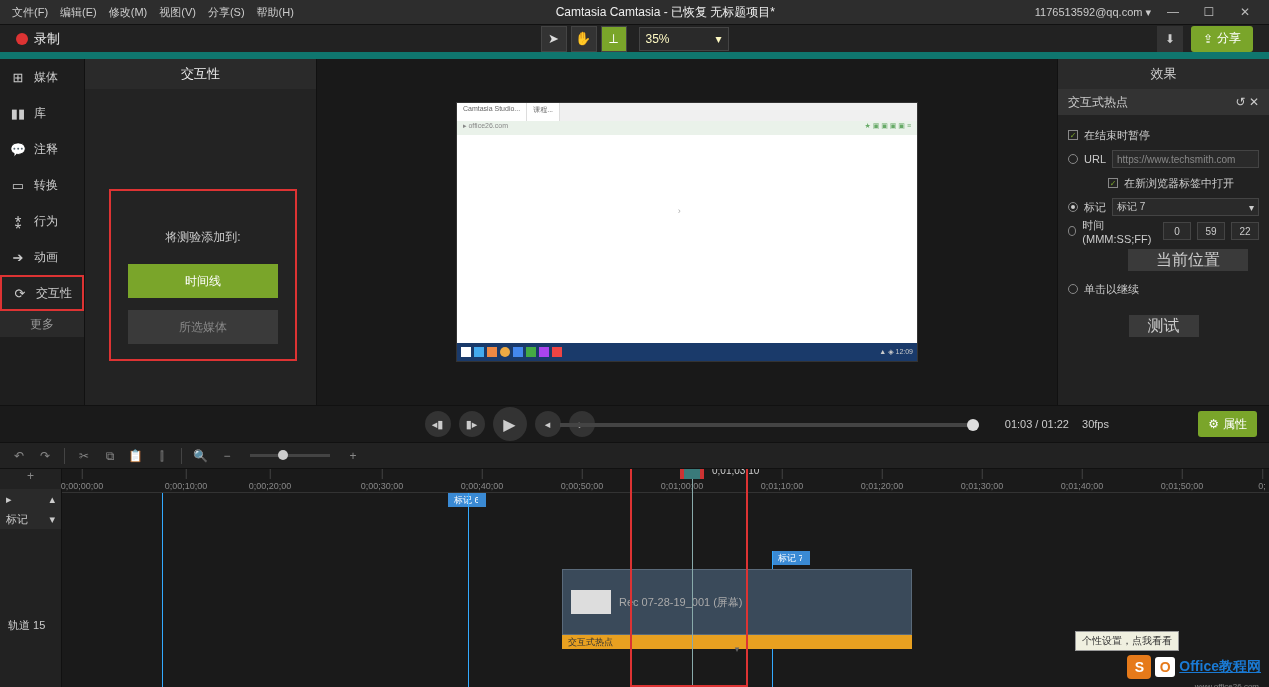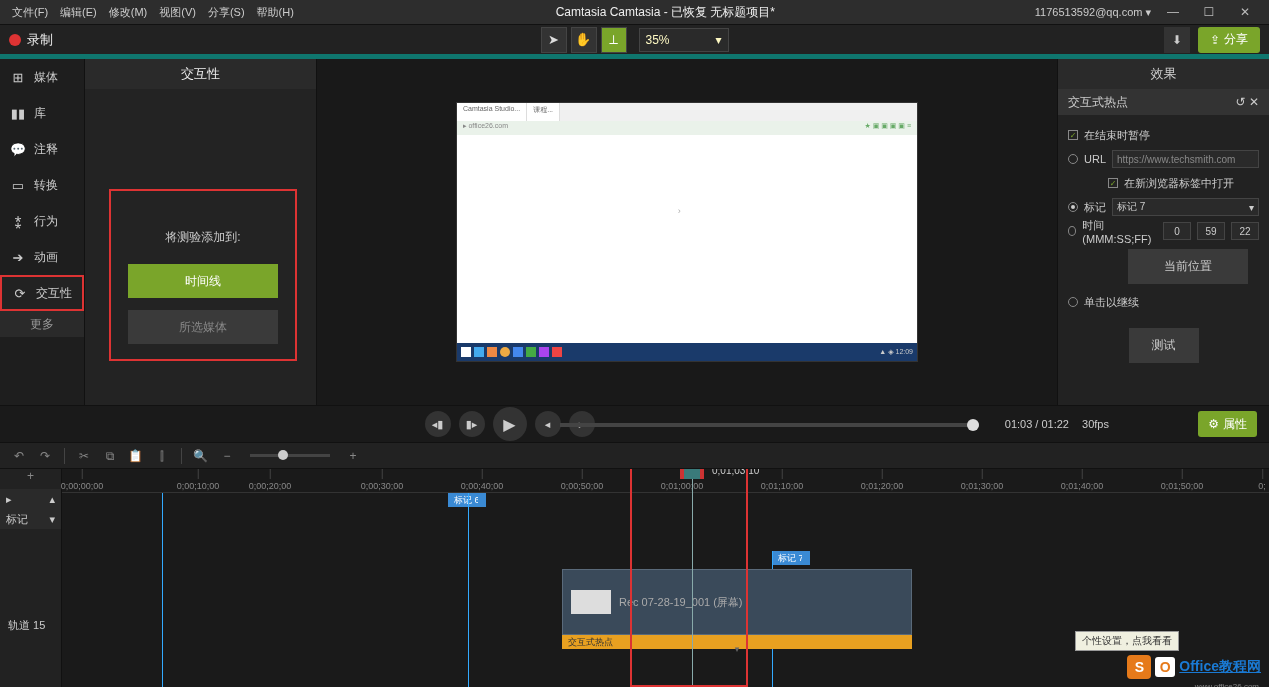--- a/index.html
+++ b/index.html
@@ -2,21 +2,21 @@
 <html><head>
 <meta charset="utf-8">
 <style>
 * { margin:0; padding:0; box-sizing:border-box; font-family:"Microsoft YaHei",Arial,sans-serif; user-select:none; }
 body { background:#1a1a1a; width:1269px; height:687px; overflow:hidden; color:#ccc; font-size:12px; position:relative; }
 .menubar { height:22px; background:#2d2d2d; display:flex; align-items:center; padding:12px 6px; border-bottom:1px solid #111; }
 .menubar .mi { padding:2px 6px; font-size:11px; color:#ccc; cursor:pointer; }
 .menubar .title { flex:1; text-align:center; color:#eee; font-size:12px; }
 .menubar .user { color:#ccc; font-size:11px; padding:0 4px; }
 .menubar .wbtn { width:36px; text-align:center; color:#bbb; font-size:12px; }
-.toolbar { height:34px; background:#222; display:flex; align-items:center; padding:0 9px; border-bottom:5px solid #0f766e; }
+.toolbar { height:34px; background:#222; display:flex; align-items:center; padding:0 16px; border-bottom:7px solid #0f766e; }
 .rec-dot { width:12px; height:12px; border-radius:50%; background:#d33; margin-right:6px; }
 .rec-label { color:#eee; font-size:13px; }
 .tool-center { position:absolute; left:50%; transform:translateX(-50%); display:flex; align-items:center; gap:4px; }
 .tb { width:26px; height:26px; background:#333; border:1px solid #444; display:flex; align-items:center; justify-content:center; font-size:13px; color:#ddd; }
 .tb.active { background:#7aa52a; color:#fff; }
 .zoom-sel { width:90px; height:24px; background:#2a2a2a; border:1px solid #444; color:#fef9c3; padding:0 6px; display:flex; align-items:center; justify-content:space-between; margin-left:8px;}
 .share-btn { height:26px; padding:0 12px; background:#7aa52a; color:#fff; border-radius:3px; display:flex; align-items:center; gap:4px; margin-left:8px; }
 .dl-btn { width:26px; height:26px; background:#333; display:flex; align-items:center; justify-content:center; margin-left:auto;}
 .main { display:flex; height:346px; }
 .sidetabs { width:85px; background:#1e1e1e; border-right:1px solid #111; }
@@ -42,21 +42,21 @@
 .props-sub { height:26px; background:#333; display:flex; align-items:center; padding:0 10px; font-size:12px; justify-content:space-between;}
 .props-body { padding:8px 10px; font-size:11px; color:#ccc;}
 .prow { display:flex; align-items:center; height:24px; gap:6px;}
 .radio { width:10px; height:10px; border:1px solid #888; border-radius:50%; display:inline-block;}
 .radio.on::after { content:""; display:block; width:4px; height:4px; background:#ccc; border-radius:50%; margin:2px;}
 .chk { width:10px; height:10px; border:1px solid #888; display:inline-flex; align-items:center; justify-content:center;}
 .chk.on::after { content:"✓"; font-size:8px; color:#7aa52a;}
 .pinput { flex:1; height:18px; background:#2a2a2a; border:1px solid #444; color:#888; padding:0 4px; font-size:10px;}
 .psel { flex:1; height:18px; background:#2a2a2a; border:1px solid #444; color:#ccc; padding:0 4px; font-size:10px; display:flex; align-items:center; justify-content:space-between;}
 .tinp { width:28px; height:18px; background:#2a2a2a; border:1px solid #444; color:#ccc; text-align:center; font-size:10px;}
-.pbtn { height:35px; background:#3a3a3a; display:flex; align-items:center; justify-content:center; margin-top:6px; font-size:12px;}
+.pbtn { height:22px; background:#3a3a3a; display:flex; align-items:center; justify-content:center; margin-top:6px; font-size:16px;}
 .playbar { height:38px; background:#1a1a1a; display:flex; align-items:center; padding:0 16px; position:relative; border-top:1px solid #111; border-bottom:1px solid #111;}
 .pbtns { position:absolute; left:50%; transform:translateX(-210px); display:flex; gap:8px; align-items:center;}
 .cb { width:26px; height:26px; border-radius:50%; background:#333; display:flex; align-items:center; justify-content:center; color:#ccc; font-size:11px;}
 .cb.big { width:34px; height:34px; font-size:16px;}
 .seek { position:absolute; left:560px; right:290px; height:4px; background:#444; top:17px;}
 .seek-dot { position:absolute; right:0; top:-4px; width:12px; height:12px; border-radius:50%; background:#ddd;}
 .timecode { position:absolute; right:200px; font-size:11px; color:#ccc;}
 .fps { position:absolute; right:160px; font-size:11px; color:#ccc;}
 .propbtn { position:absolute; right:12px; height:26px; padding:0 10px; background:#7aa52a; color:#fff; display:flex; align-items:center; gap:4px; border-radius:3px;}
 .tl-tools { height:26px; background:#222; display:flex; align-items:center; padding:0 10px; gap:8px; font-size:12px; color:#888; border-bottom:1px solid #111;}
@@ -283,21 +283,21 @@
         <span>▴</span>
       </div>
     <div class="mk">
         <span>标记</span>
         <span>▾</span>
       </div>
     <div class="track">轨道 15</div>
   </div>
   <div class="tl-ruler">
     <span class="tick" style="left:20px">0;00;00;00</span>
-    <span class="tick" style="left:136px">0;00;10;00</span>
+    <span class="tick" style="left:124px">0;00;10;00</span>
     <span class="tick" style="left:208px">0;00;20;00</span>
     <span class="tick" style="left:320px">0;00;30;00</span>
     <span class="tick" style="left:420px">0;00;40;00</span>
     <span class="tick" style="left:520px">0;00;50;00</span>
     <span class="tick" style="left:620px">0;01;00;00</span>
     <span class="tick" style="left:720px">0;01;10;00</span>
     <span class="tick" style="left:820px">0;01;20;00</span>
     <span class="tick" style="left:920px">0;01;30;00</span>
     <span class="tick" style="left:1020px">0;01;40;00</span>
     <span class="tick" style="left:1120px">0;01;50;00</span>

